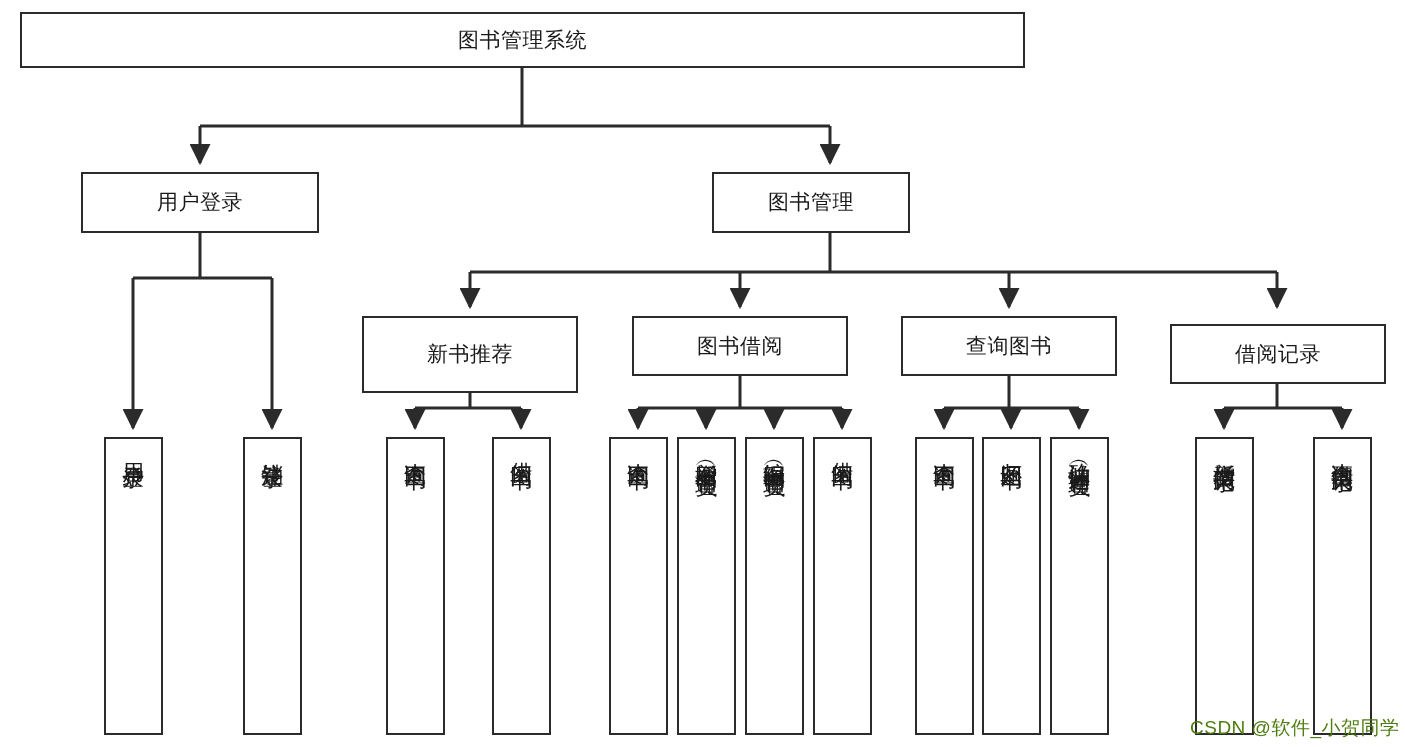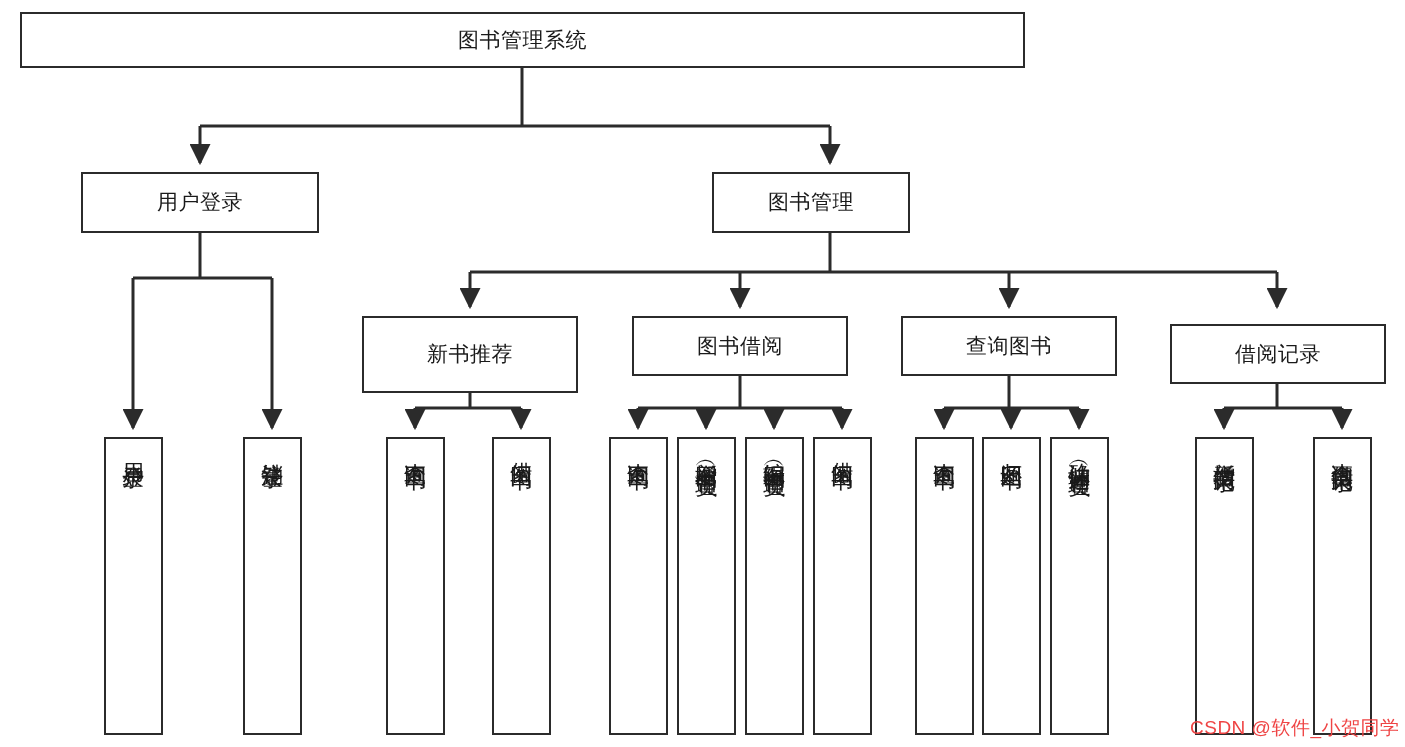--- a/index.html
+++ b/index.html
@@ -55,21 +55,21 @@
     writing-mode: vertical-rl;
     text-orientation: upright;
     font-size: 22px;
     line-height: 1.06;
     letter-spacing: 2px;
     white-space: nowrap;
   }
   .watermark {
     position: absolute;
     font-size: 19px;
-    color: #ef4444;
+    color: #4d7c0f;
     white-space: nowrap;
     letter-spacing: 0.5px;
   }
 </style>
 </head>
 <body>
 
 <div id="canvas">
 
   <svg class="connectors" viewBox="0 0 1405 747" xmlns="http://www.w3.org/2000/svg">

